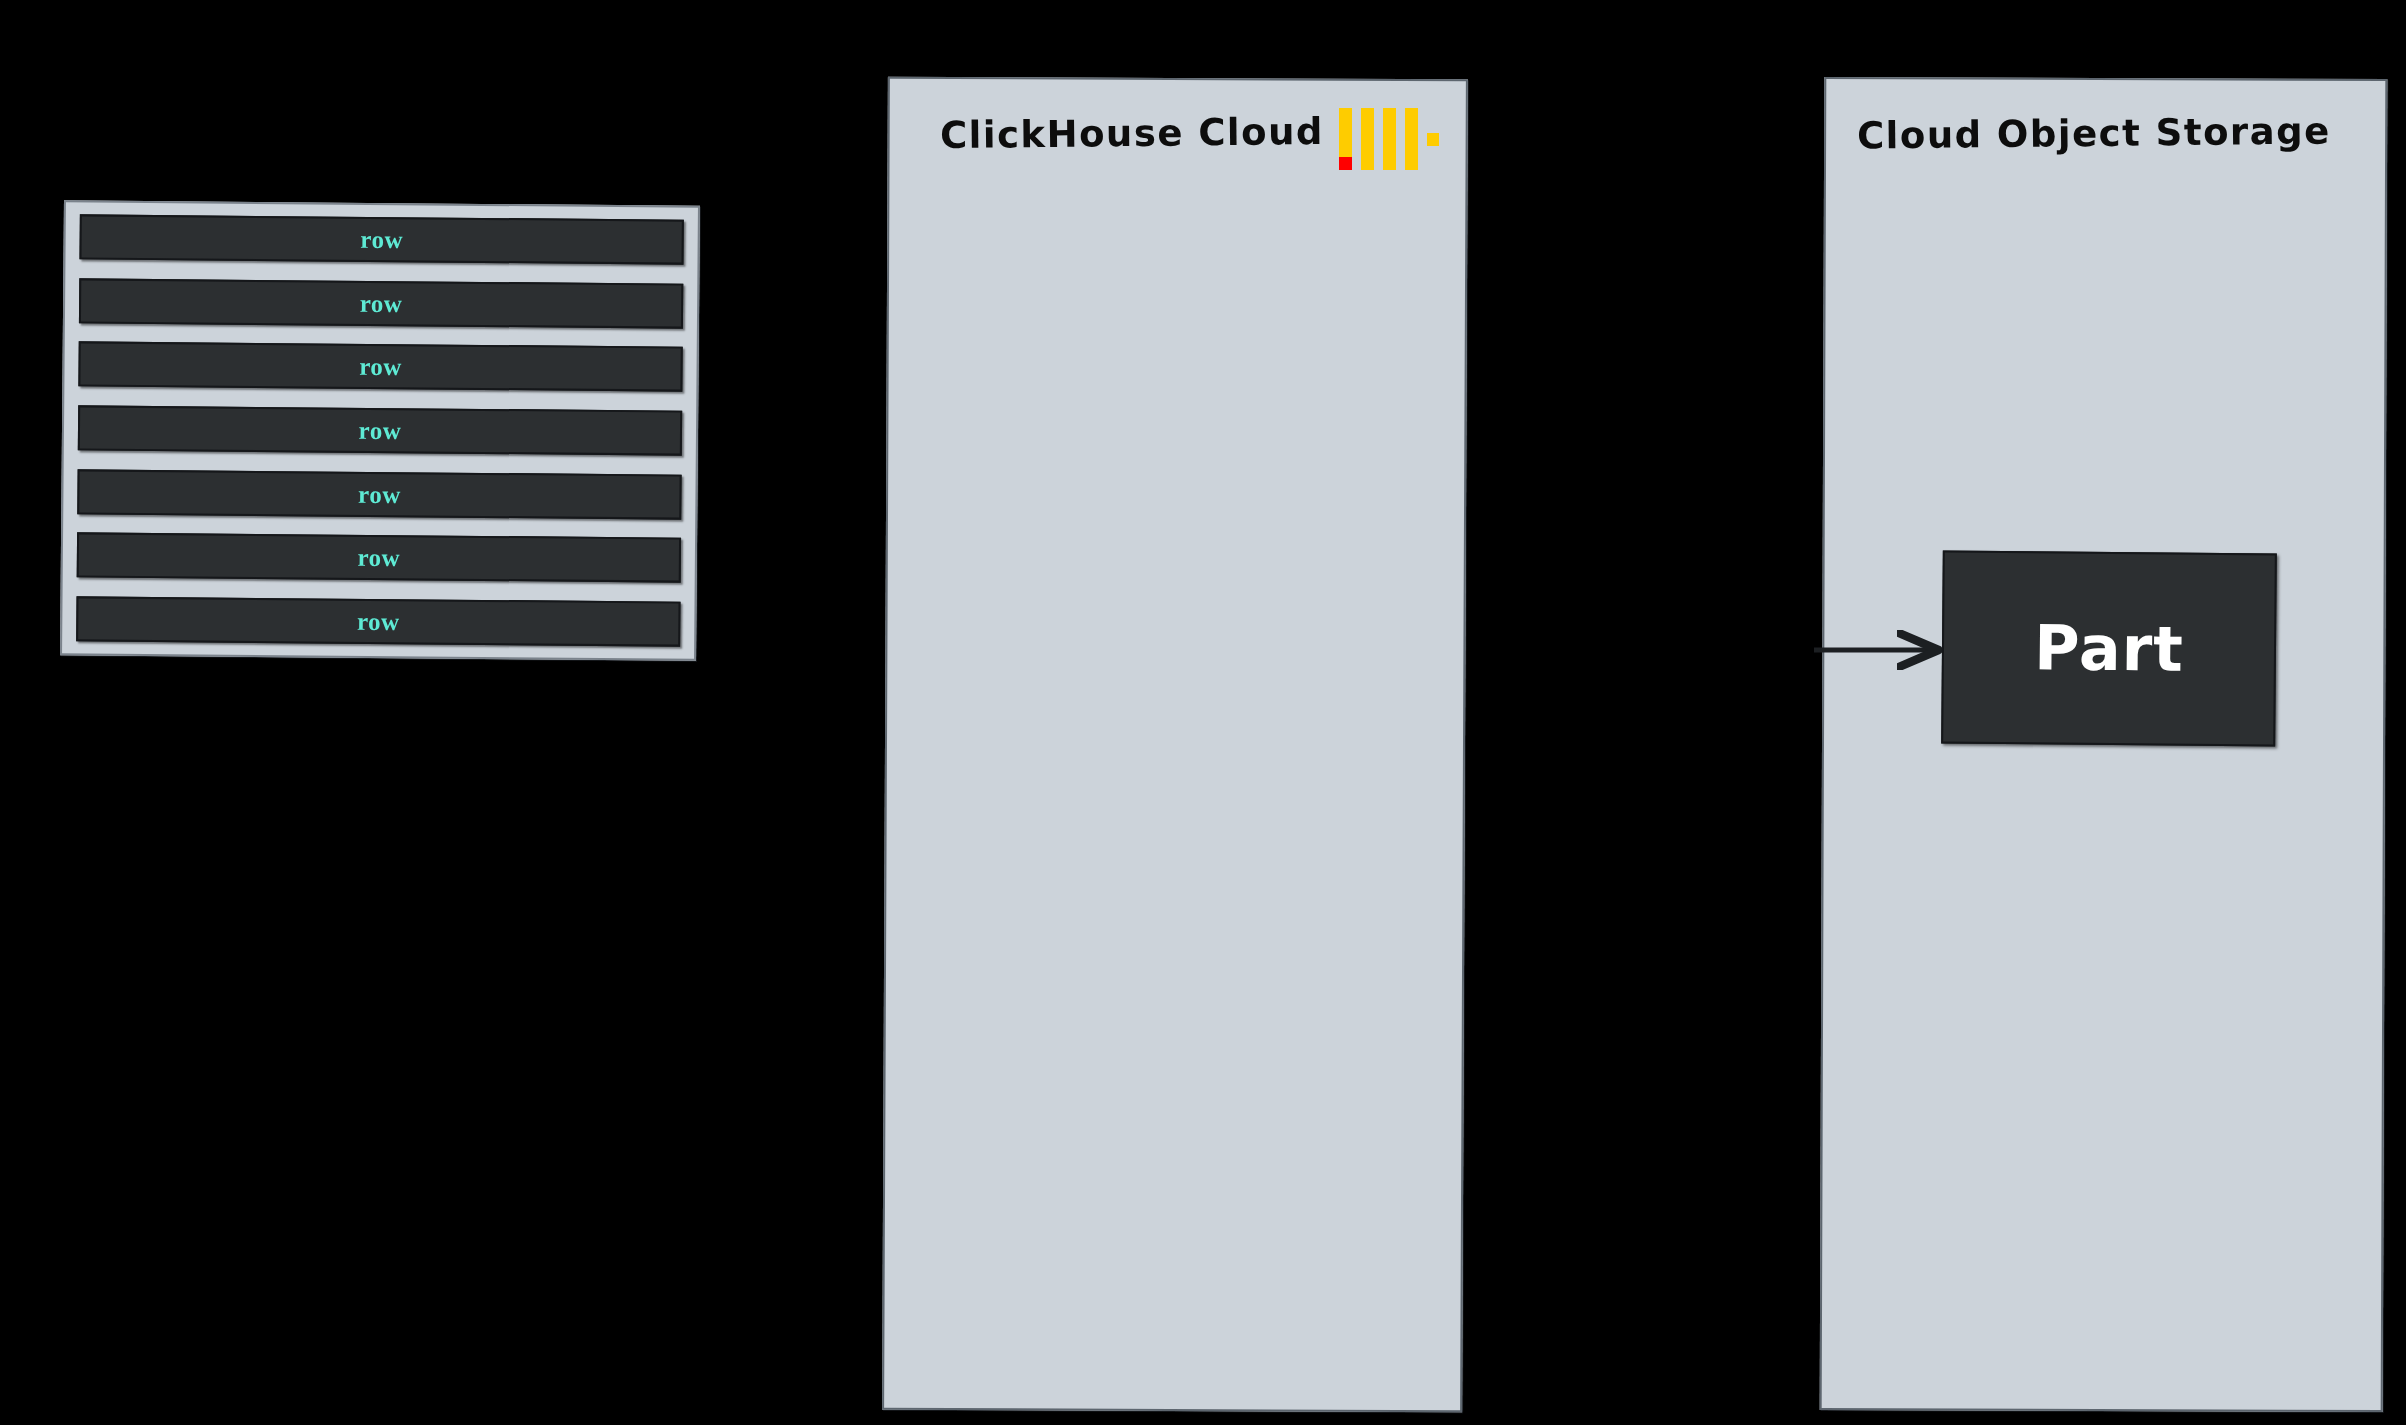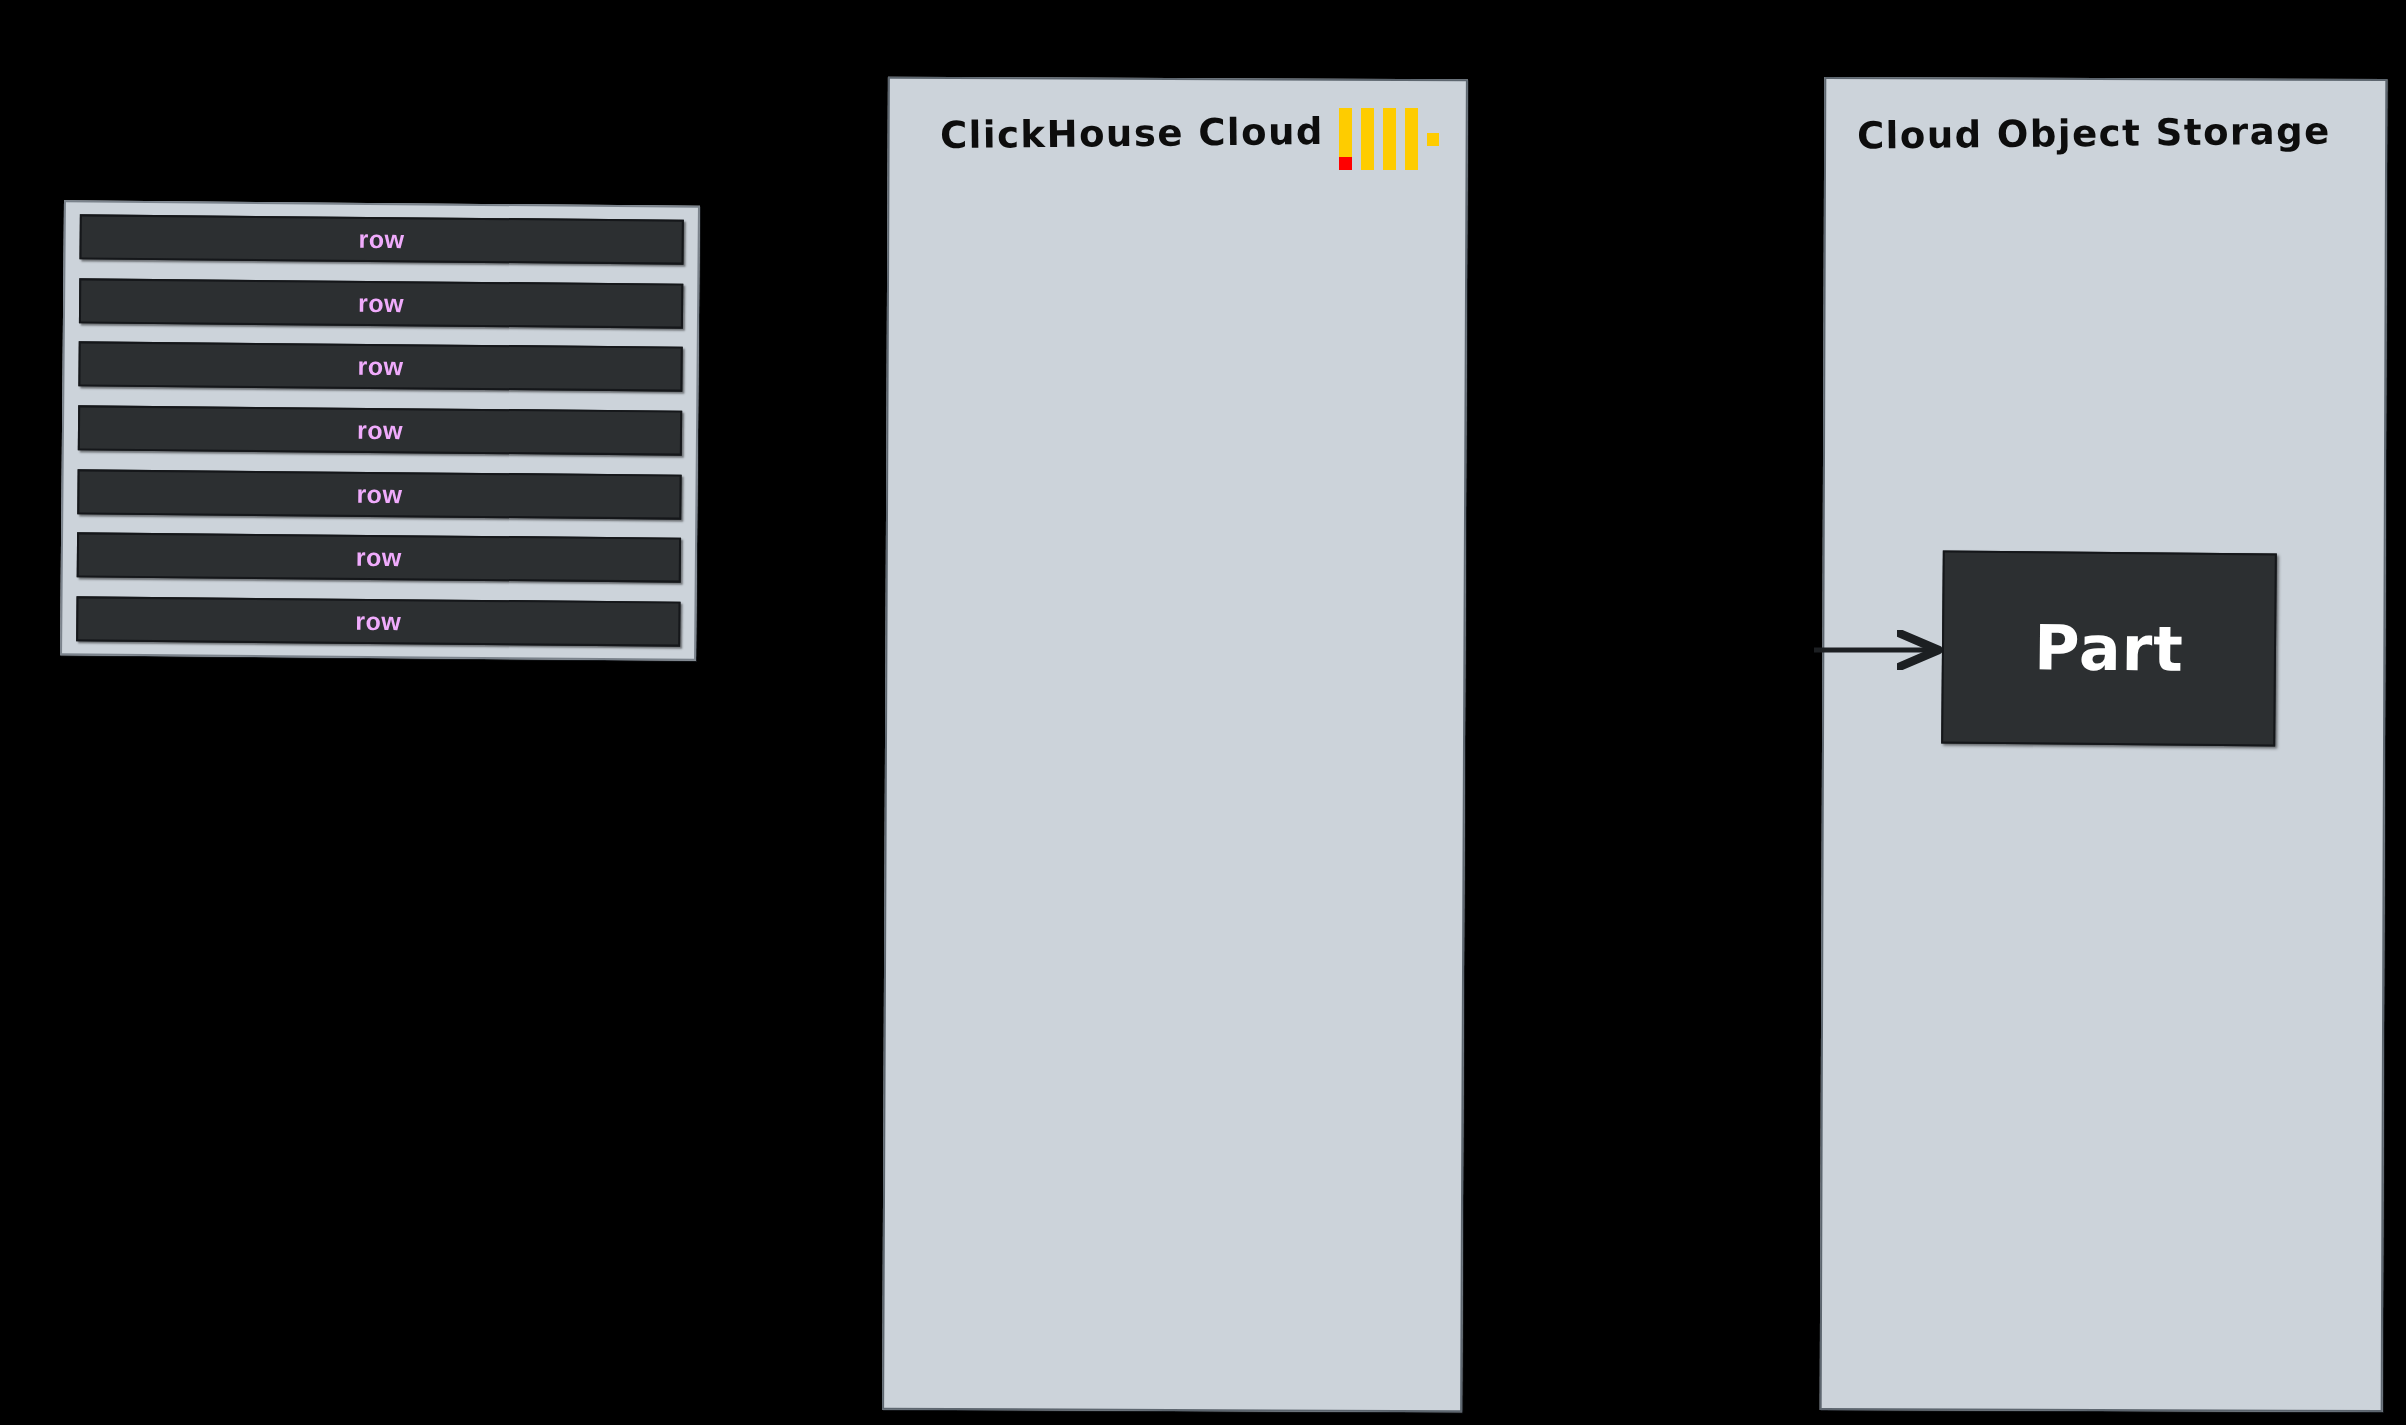--- a/index.html
+++ b/index.html
@@ -58,22 +58,22 @@
     background: #2c2f31;
     border: 2px solid #15171a;
     box-sizing: border-box;
     display: flex;
     align-items: center;
     justify-content: center;
     box-shadow: 2px 2px 2px rgba(0,0,0,0.45);
   }
 
   .row-bar .row-label {
-    color: #f0abfc;
-    font-family: Liberation Sans, sans-serif;
+    color: #5eead4;
+    font-family: Liberation Serif, serif;
     font-weight: 700;
     font-size: 25px;
     letter-spacing: 0.5px;
     line-height: 1;
   }
 
   
   #clickhouse-panel {
     left: 885px;
     top: 78px;

